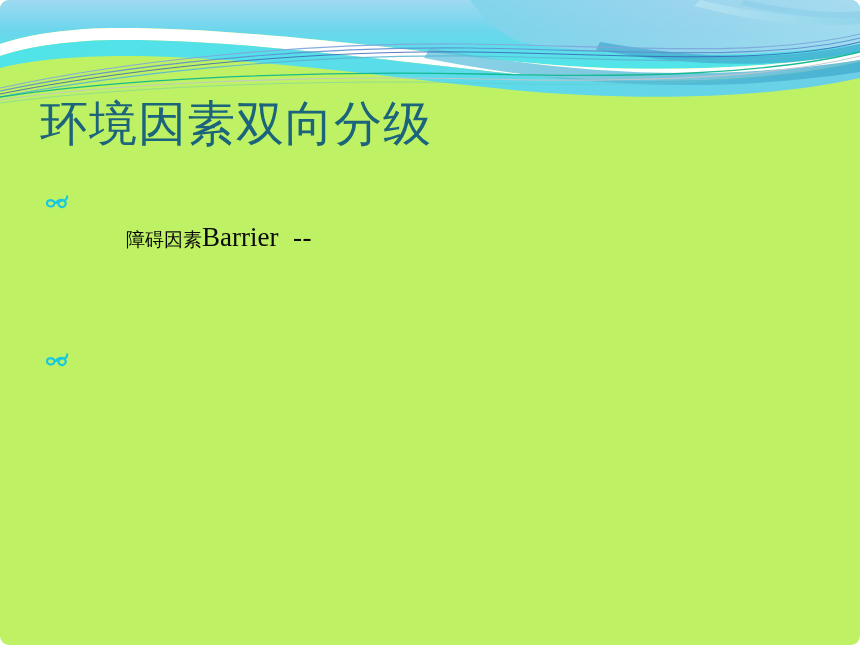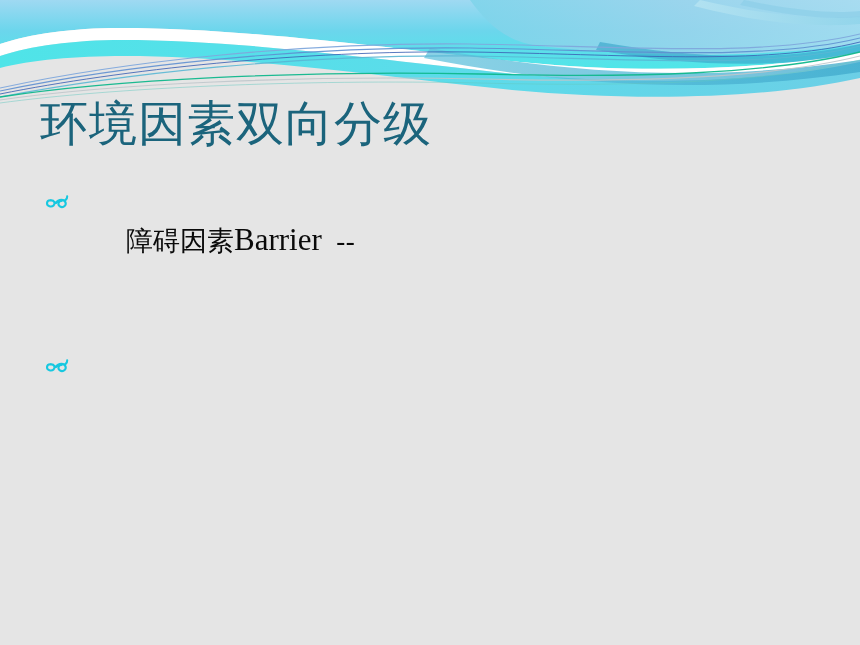--- a/index.html
+++ b/index.html
@@ -8,22 +8,23 @@
     background: #ffffff;
   }
   body {
     font-family: "Liberation Sans", sans-serif;
   }
 
   #slide {
     position: relative;
     width: 860px;
     height: 645px;
-    background: #e5e5e5;
+    background: #bef264;
     overflow: hidden;
+    border-radius: 9px;
   }
 
   
   #header-wave {
     position: absolute;
     left: 0;
     top: 0;
     width: 860px;
     height: 115px;
     pointer-events: none;
@@ -83,25 +84,25 @@
   .bullet-text {
     font-family: "Liberation Serif", serif;
     font-size: 27px;
     font-weight: 400;
     line-height: 1.25;
     color: #0A0A0A;
     white-space: pre;
   }
   .bullet-text .cjk {
     font-family: Liberation Mono, monospace;
-    font-size: 27px;
+    font-size: 19px;
   }
   .bullet-text .latin {
     font-family: "Liberation Serif", serif;
-    font-size: 31px;
+    font-size: 27px;
   }
   .bullet-text .sign {
     font-family: "Liberation Serif", serif;
     font-size: 27px;
     letter-spacing: 0.5px;
   }
 </style>
 </head>
 <body>
 

